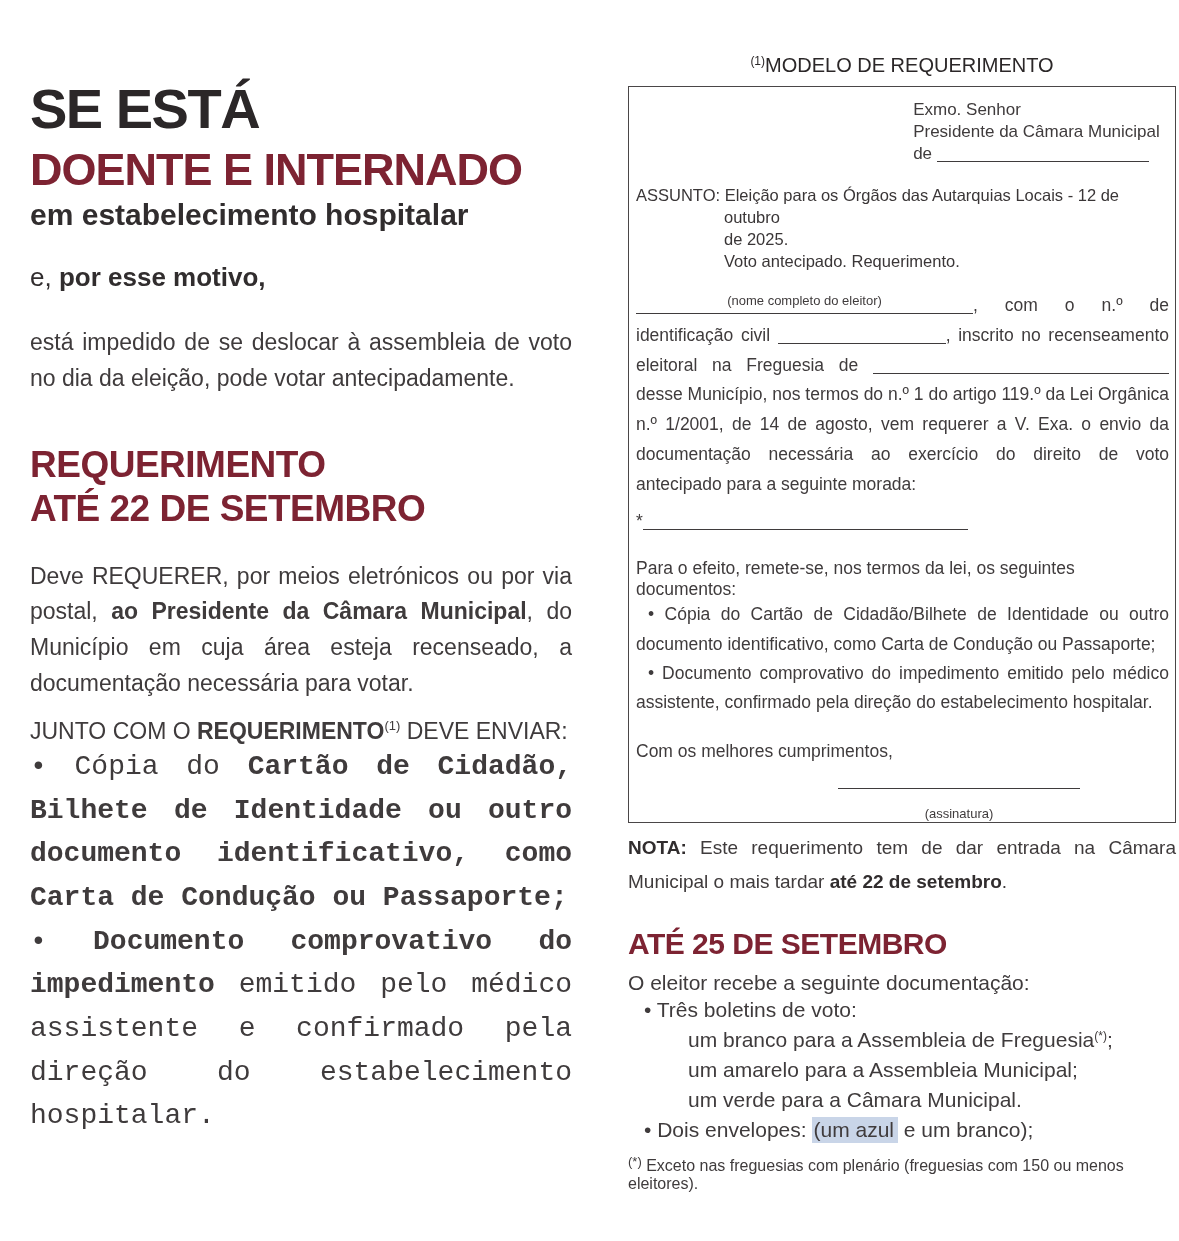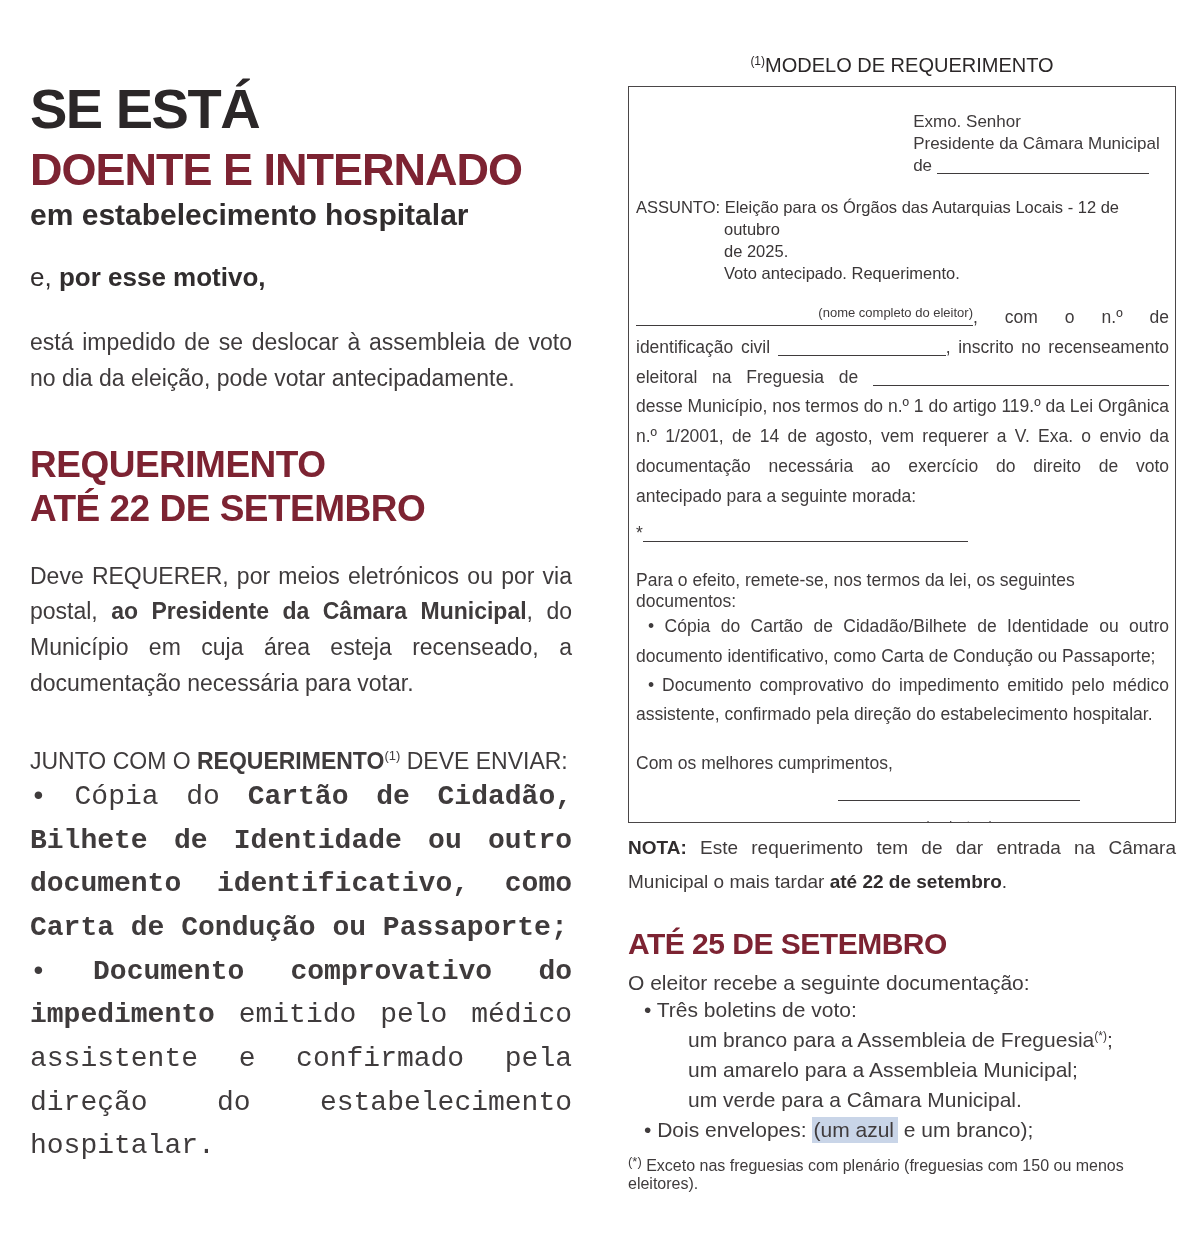--- a/index.html
+++ b/index.html
@@ -15,38 +15,38 @@
   .t1 { font-size:56px; font-weight:700; color:#2b2728; letter-spacing:-1.5px; line-height:1.04; }
   .t2 { font-size:45px; font-weight:700; letter-spacing:-1px; line-height:1.05; margin-top:8px; }
   .t3 { font-size:24px; font-weight:700; margin-top:9px; }
   .t4 { font-size:30px; font-weight:700; color:#312d2e; margin-top:5px; }
   .lead { font-size:26px; color:#312d2e; margin-top:30px; }
   .lead b { font-weight:700; }
   .intro { font-size:23px; line-height:1.56; margin-top:32px; text-align:justify; }
   .req-h { font-size:37px; font-weight:700; line-height:1.18; letter-spacing:-0.5px; margin-top:46px; }
   .p-body { font-size:23px; line-height:1.56; margin-top:28px; text-align:justify; }
   .p-body b { font-weight:700; }
-  .junto { font-size:23px; margin-top:46px; }
+  .junto { font-size:23px; margin-top:16px; }
   .junto b { font-weight:700; }
   sup.s1 { font-size:13px; vertical-align:9px; }
   .bullet { font-size:28px; line-height:1.56; text-align:justify;font-family:Liberation Mono, monospace; }
   .bullet b { font-weight:700; }
 
   .model-title { text-align:center; font-size:20px; color:#2b2728; }
   .model-title sup { font-size:12px; vertical-align:7px; }
   .form-box {
     border:1.5px solid #4a4647; margin-top:9px; height:737px; overflow:hidden;
     padding:12px 6px 10px 7px; font-size:17.5px;
   }
-  .addr { margin-left:52%; font-size:17px; line-height:1.3;margin-top:12px; }
+  .addr { margin-left:52%; font-size:17px; line-height:1.3; }
   .assunto { font-size:16.5px; font-weight:400; line-height:1.33; margin-top:20px; padding-left:88px; text-indent:-88px; color:#3a3637; }
   .letter { line-height:1.7; text-align:justify; margin-top:18px; }
   .blank { display:inline-block; border-bottom:1px solid #3f3b3c; vertical-align:-3px; height:14px; }
   .name-blank { width:337px; position:relative; }
-  .blank-label { position:absolute; left:0; right:0; bottom:1px; text-align:right; font-size:13px; color:#3f3b3c; }
+  .blank-label { position:absolute; left:0; right:0; bottom:1px; text-align:center; font-size:13px; color:#3f3b3c; }
   .w170 { width:168px; } .w300 { width:296px; } .w215 { width:212px; } .w325 { width:325px; }
   .ast-line { margin-top:12px; font-size:17.5px; }
   .docs-intro { margin-top:26px; }
   .doc-bullet { line-height:1.67; text-align:justify; text-indent:12px; }
   .closing { margin-top:24px; }
   .sig-line { width:242px; margin-left:202px; border-top:1.5px solid #3f3b3c; margin-top:26px; }
   .sig-label { width:242px; margin-left:202px; text-align:center; font-size:13px; margin-top:17px; }
 
   .nota { font-size:19px; line-height:1.78; text-align:justify; margin-top:8px; }
   .nota b { font-weight:700; color:#312d2e; }

